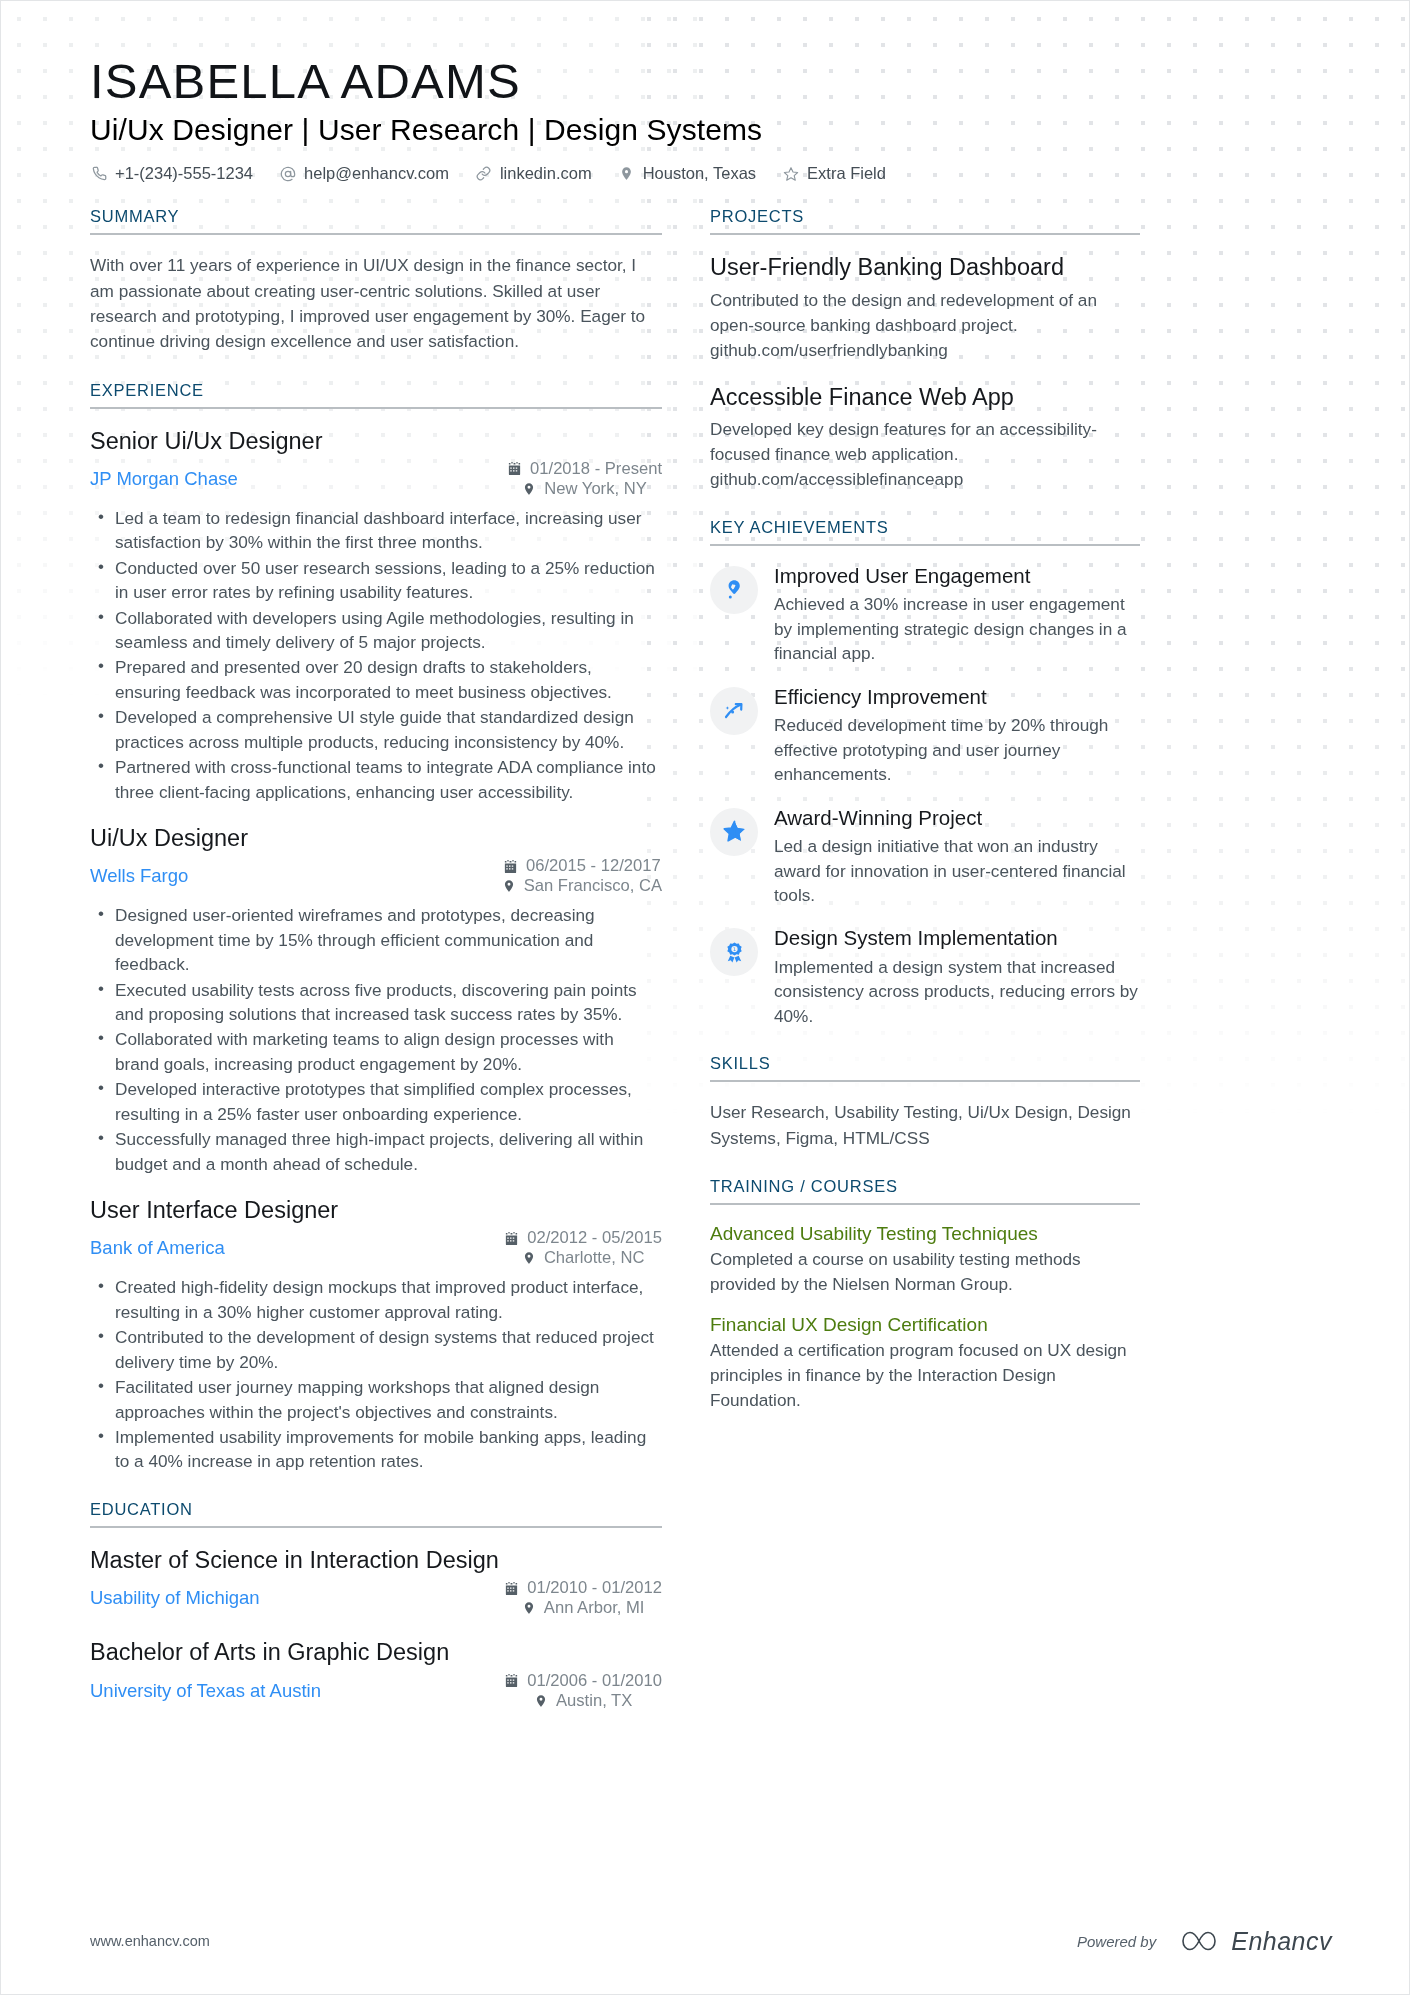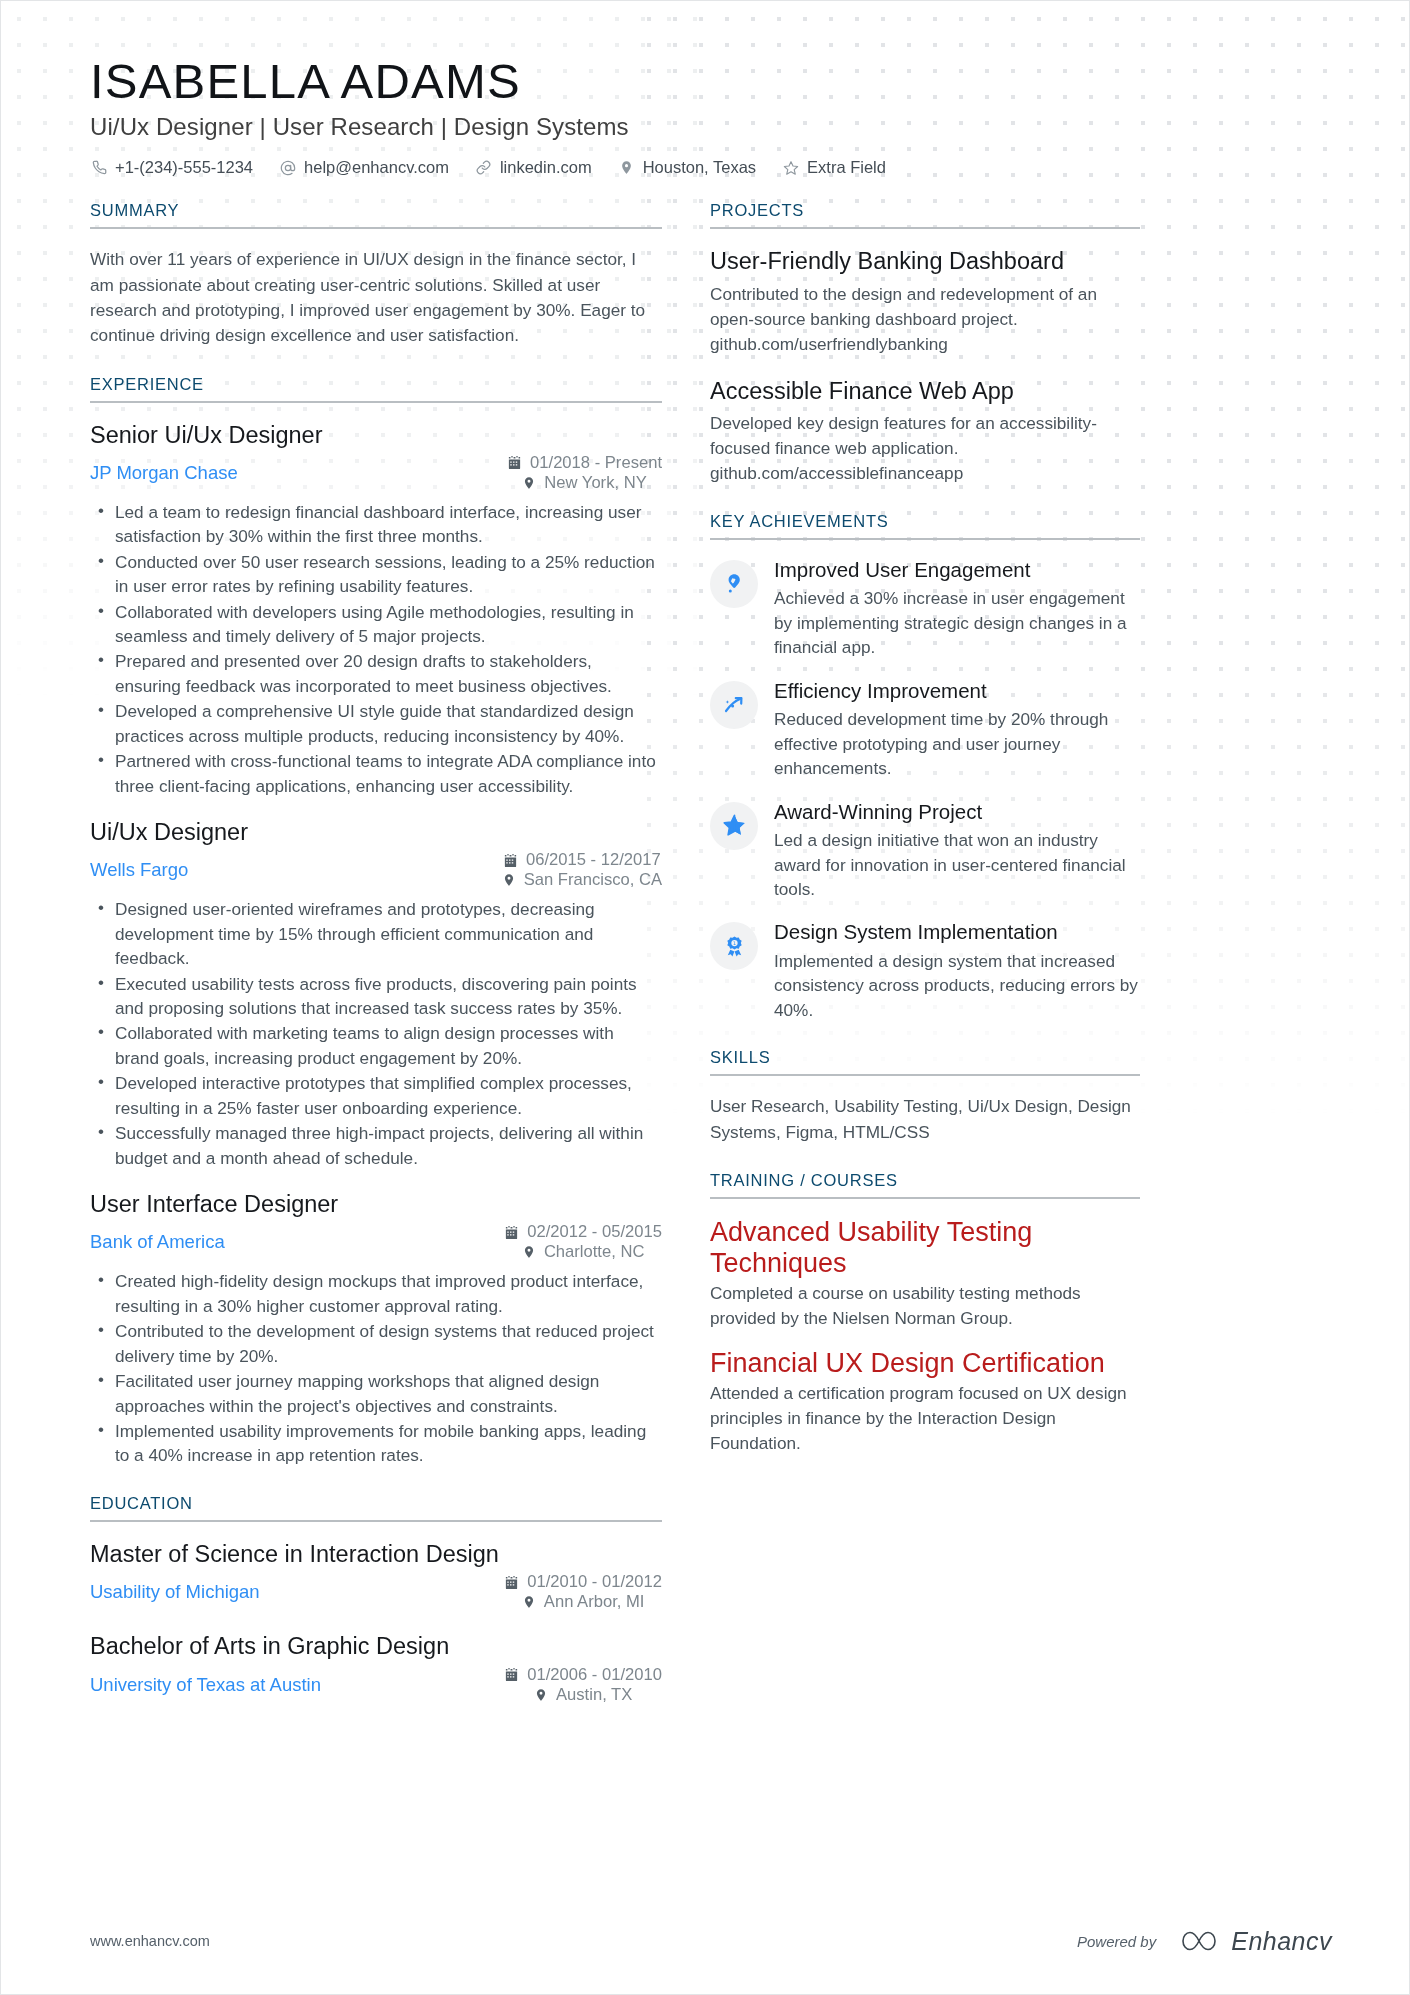--- a/index.html
+++ b/index.html
@@ -53,22 +53,22 @@
   
   .name {
     font-size: 49px;
     letter-spacing: 1.2px;
     font-weight: 400;
     color: #111418;
     line-height: 1.05;
     margin-bottom: 6px;
   }
   .headline {
-    font-size: 24px;
-    color: #404040;
+    font-size: 30px;
+    color: #000000;
     font-weight: 400;
     letter-spacing: .1px;
     margin-bottom: 17px;
   }
   .contact-row {
     display: flex;
     align-items: center;
     flex-wrap: wrap;
     gap: 0;
     font-size: 16.5px;
@@ -219,22 +219,22 @@
     margin-bottom: 4px;
   }
   .ach-desc {
     font-size: 17.2px;
     line-height: 1.42;
     color: #4a545c;
   }
 
   .course { margin-bottom: 18px; }
   .course-title {
-    font-size: 27px;
-    color: #b91c1c;
+    font-size: 19px;
+    color: #4d7c0f;
     font-weight: 400;
     margin-bottom: 2px;
   }
   .course-desc {
     font-size: 17.2px;
     line-height: 1.44;
     color: #4a545c;
   }
 
   

